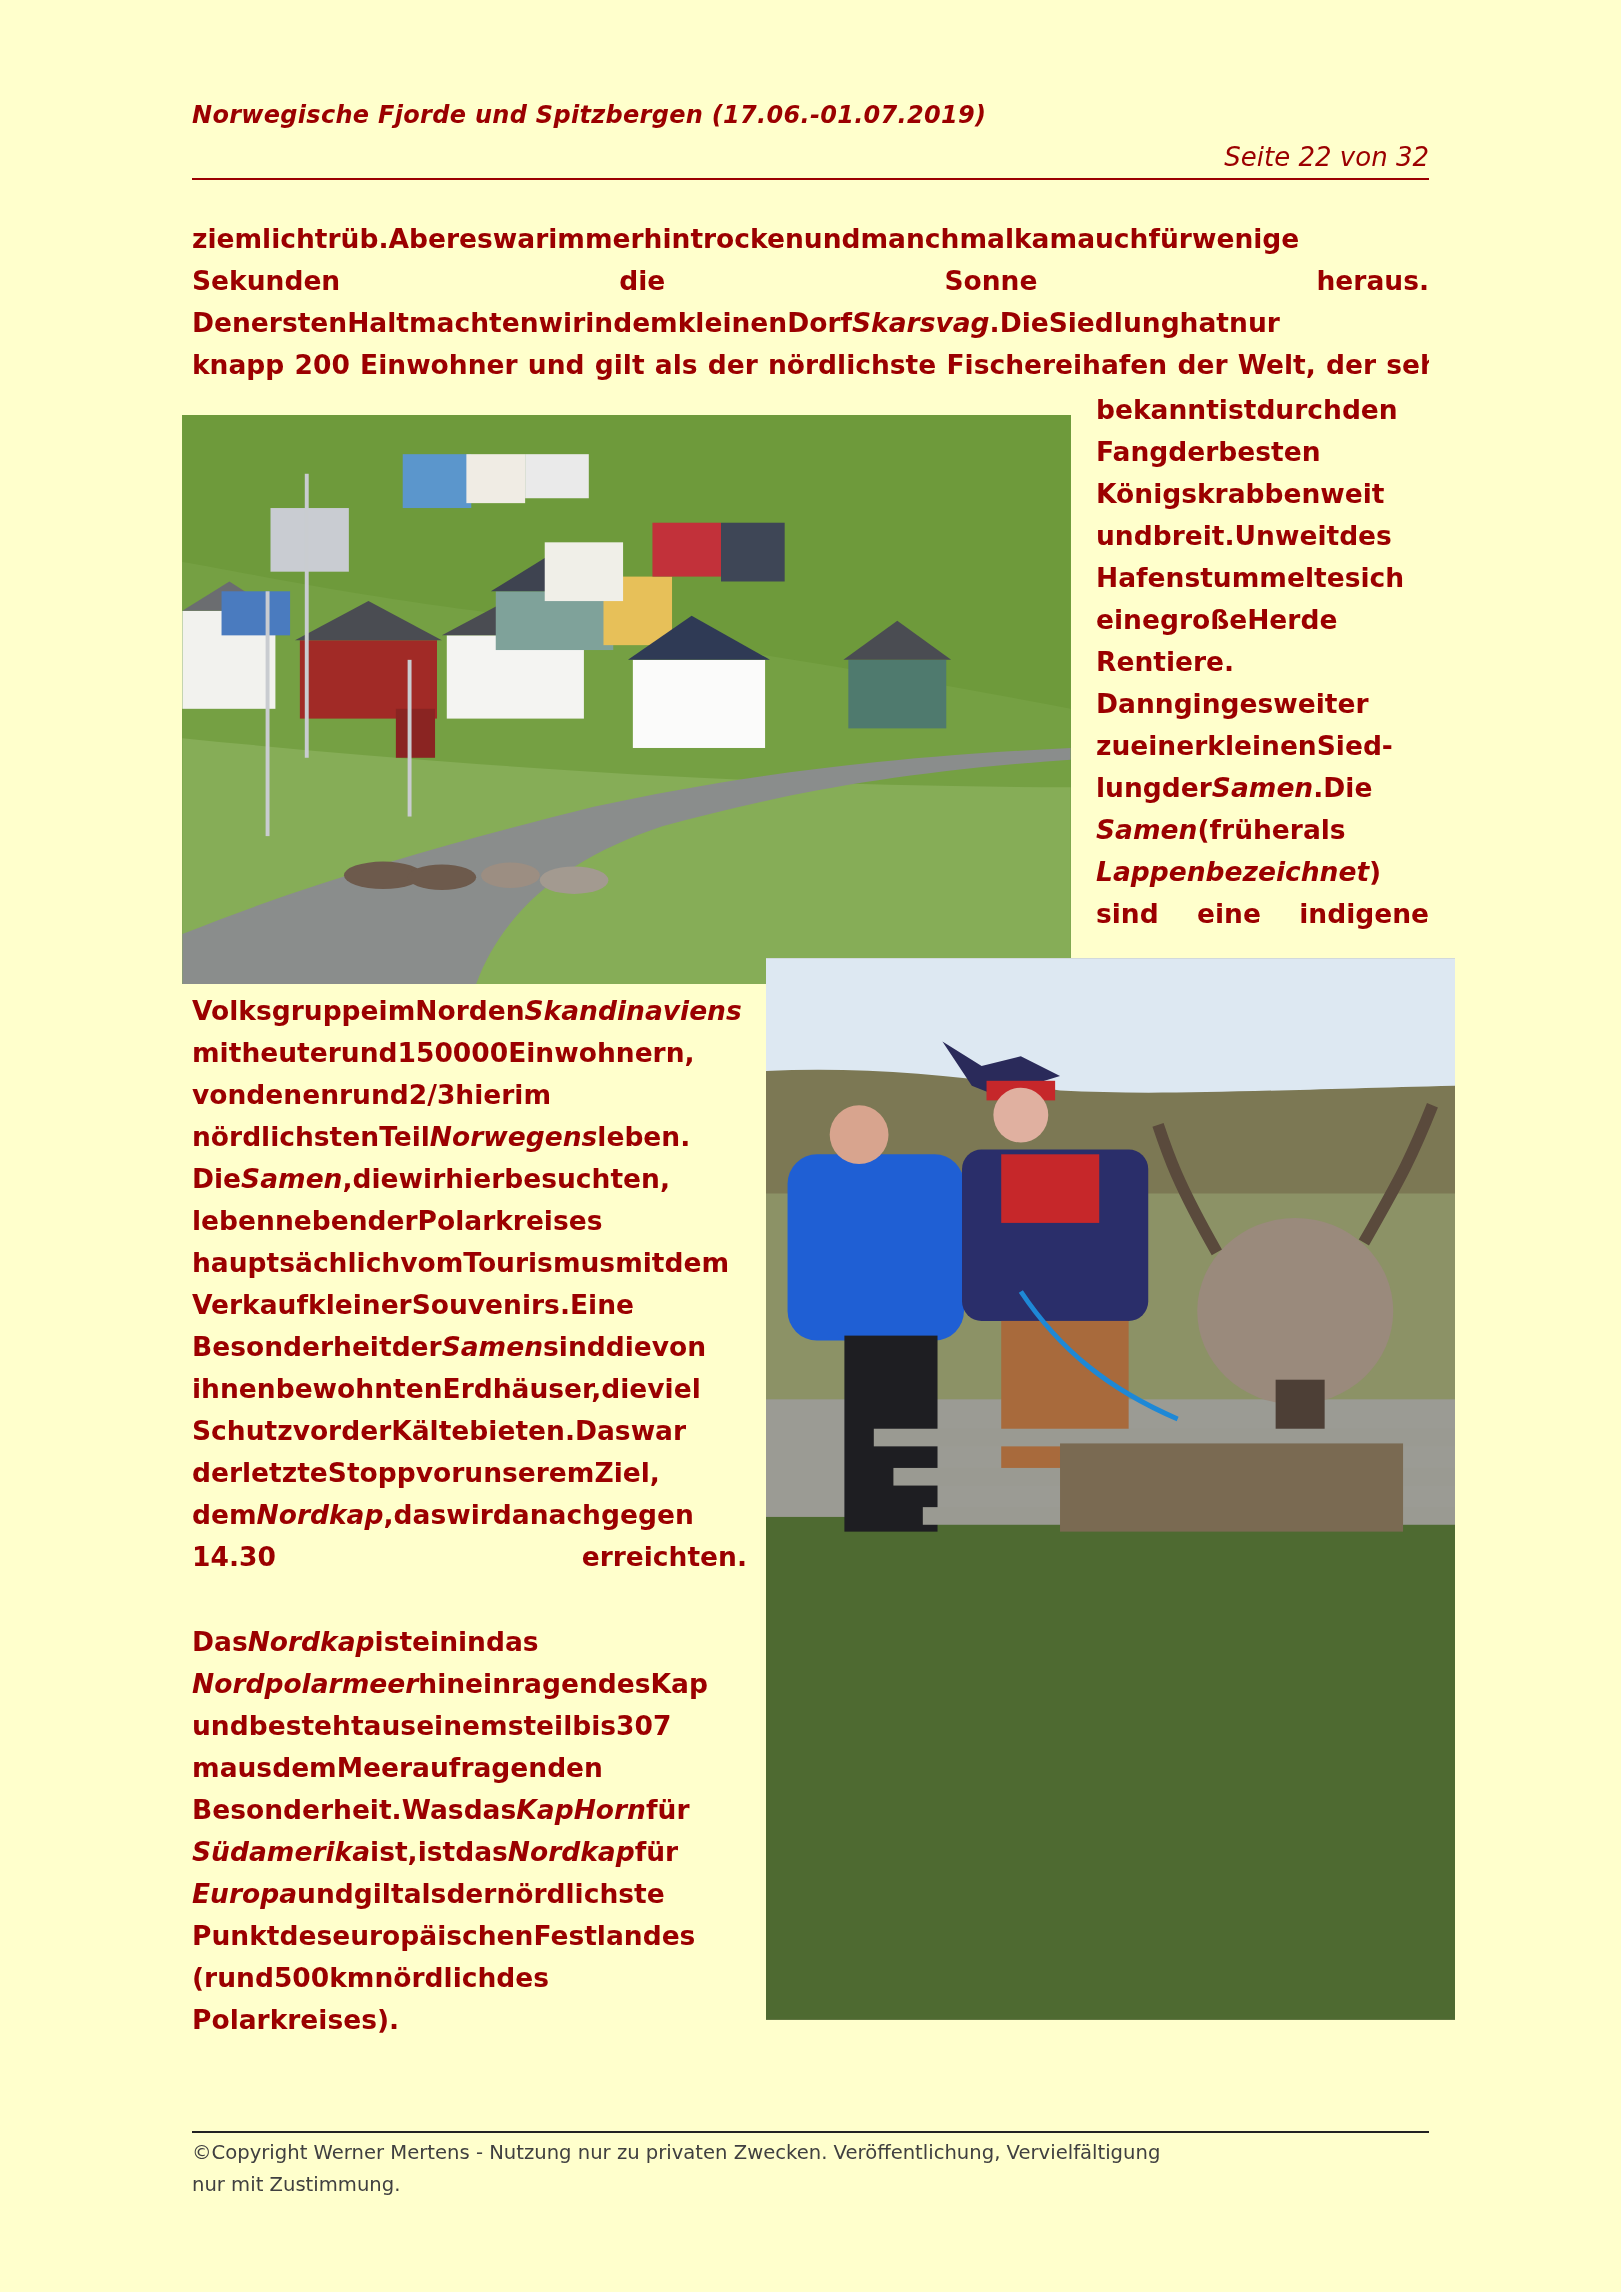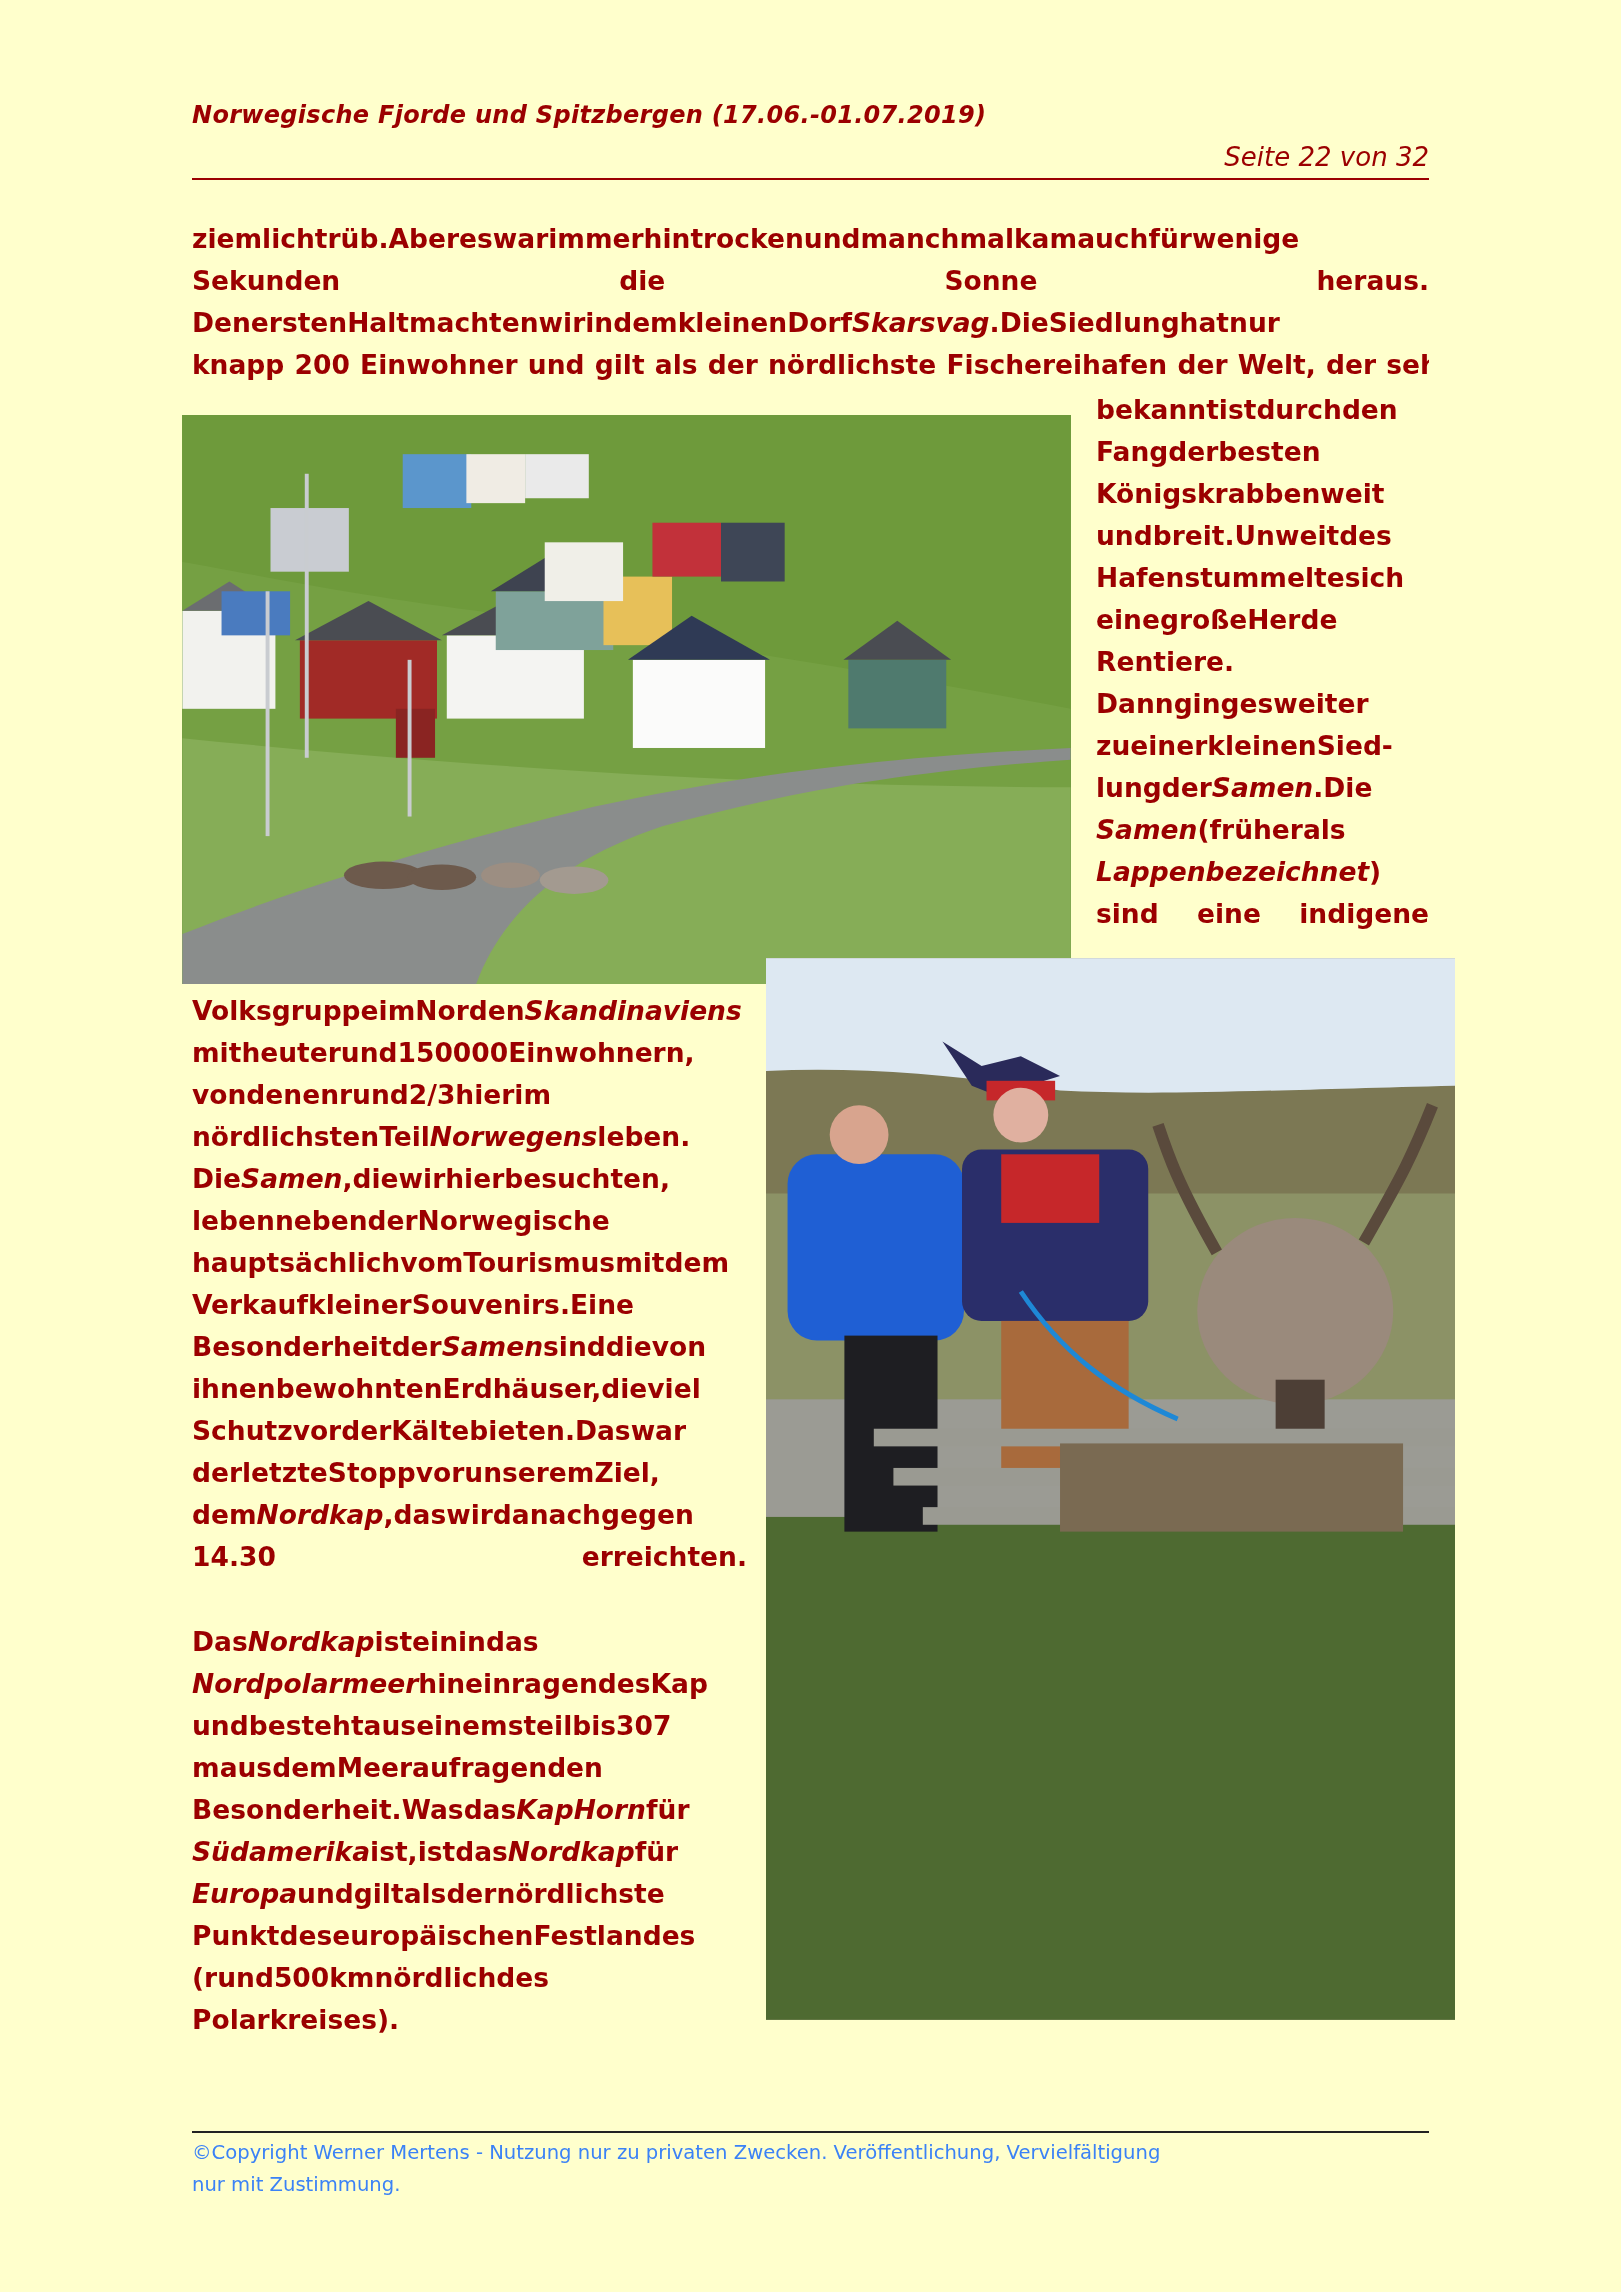--- a/index.html
+++ b/index.html
@@ -110,21 +110,21 @@
       height: 0;
       border-top: 2px solid #222;
     }
     .footer-text {
       position: absolute;
       left: 192px;
       top: 2137px;
       width: 980px;
       font-size: 19.6px;
       line-height: 32px;
-      color: #3b82f6;
+      color: #404040;
     }
   </style>
 </head>
 <body>
 
 <header class="page-header">
   <div class="header-title">Norwegische Fjorde und Spitzbergen (17.06.-01.07.2019)</div>
   <div class="header-route-row">
     <span class="header-page">Seite 22 von 32</span>
   </div>
@@ -342,21 +342,21 @@
       <span><span class="it">Samen</span><span>,</span></span>
       <span><span>die</span></span>
       <span><span>wir</span></span>
       <span><span>hier</span></span>
       <span><span>besuchten,</span></span>
     </div>
     <div class="line justify">
       <span><span>leben</span></span>
       <span><span>neben</span></span>
       <span><span>der</span></span>
-      <span><span>Norwegische</span></span>
+      <span><span>Polarkreises</span></span>
     </div>
     <div class="line justify">
       <span><span>hauptsächlich</span></span>
       <span><span>vom</span></span>
       <span><span>Tourismus</span></span>
       <span><span>mit</span></span>
       <span><span>dem</span></span>
     </div>
     <div class="line justify">
       <span><span>Verkauf</span></span>

